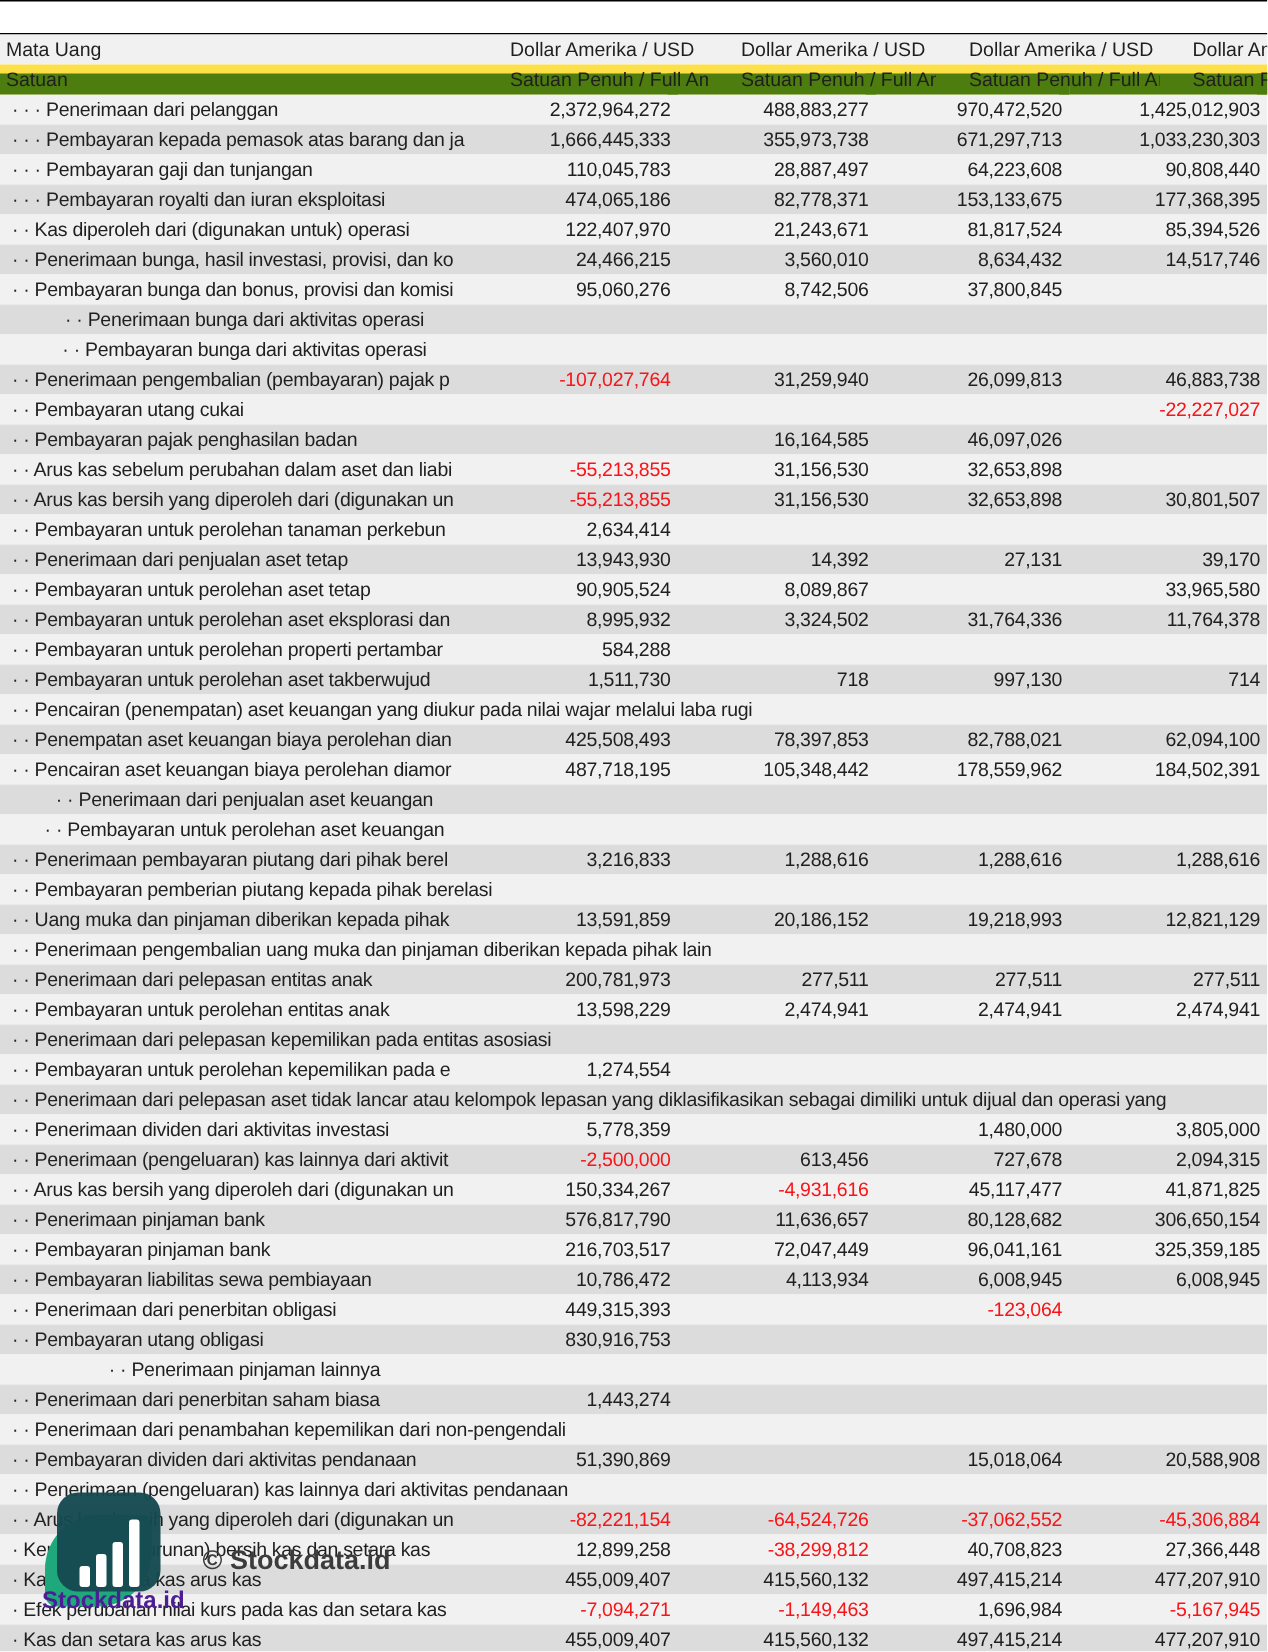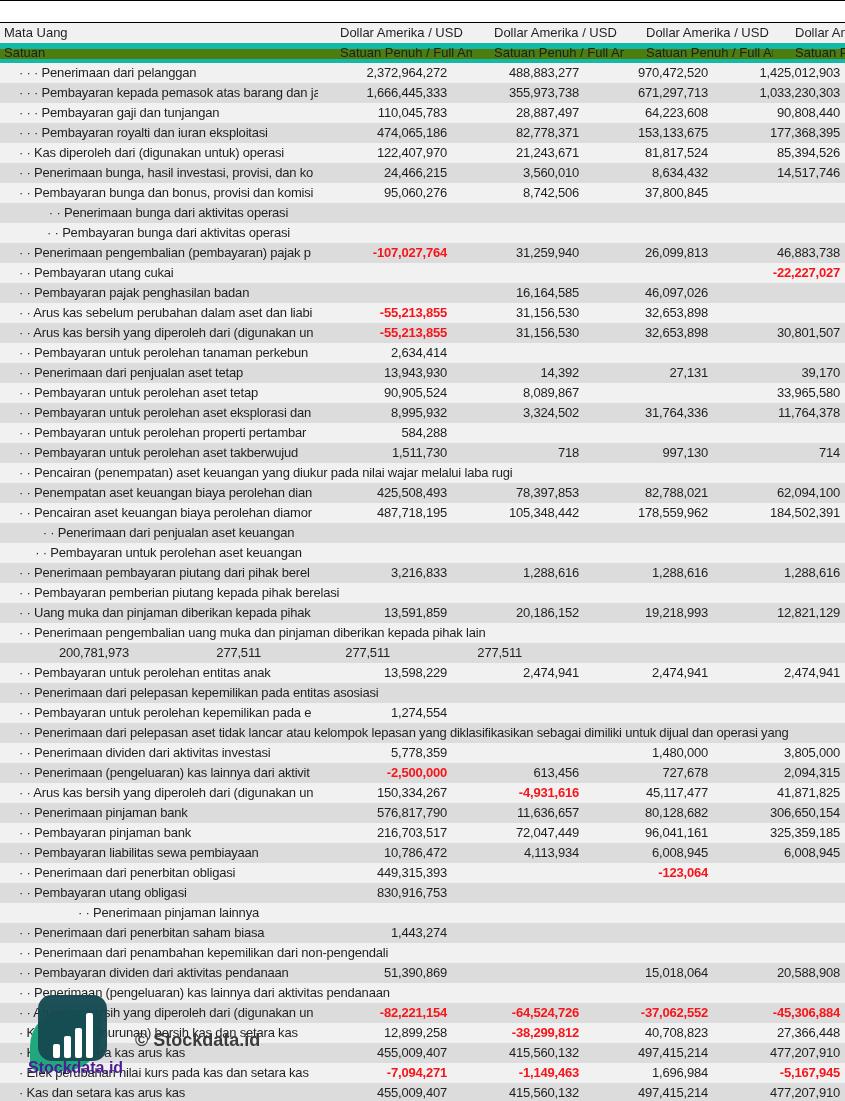--- a/index.html
+++ b/index.html
@@ -13,45 +13,45 @@
   }
   
   .header-row{
     display:flex;height:23px;box-sizing:border-box;
     border-top:1px solid #000;border-bottom:1px solid #000;
     background:#fff;font-weight:bold;font-size:14px;
   }
   .header-cell{
     box-sizing:border-box;flex:none;
     display:flex;align-items:center;justify-content:center;
-    border:5px solid #4d7c0f;white-space:nowrap;overflow:hidden;margin-top:48px;
+    border:7px solid #4d7c0f;white-space:nowrap;overflow:hidden;margin-top:48px;
   }
   .header-cell + .header-cell{border-left:none;}
   
   .w0{width:318px}.w1{width:134px}.w2{width:132px}.w3{width:129px}.w4{width:132px}
   
   .meta-row{display:flex;height:20px;line-height:20px;}
   .meta-row.light{background:#f1f1f1}
-  .meta-row.dark{background:#14b8a6}
+  .meta-row.dark{background:#fde047}
   .meta-label{flex:none;width:318px;box-sizing:border-box;padding-left:4px;white-space:nowrap;overflow:hidden;}
   .meta-val{flex:none;box-sizing:border-box;padding-left:2px;white-space:nowrap;overflow:hidden;margin-left:20px;}
   
   #rows .row{display:flex;height:20px;line-height:20px;}
   #rows .row:nth-child(odd){background:#f1f1f1}
   #rows .row:nth-child(even){background:#dcdcdc}
   .lab{
-    flex:none;width:318px;box-sizing:border-box;padding-left:19px;
+    flex:none;width:318px;box-sizing:border-box;padding-left:8px;
     white-space:nowrap;overflow:hidden;letter-spacing:-0.2px;
   }
   .lab.spill{overflow:visible;position:relative;z-index:1;text-align:center;}
   .val{
     flex:none;box-sizing:border-box;text-align:right;padding-right:5px;
     white-space:nowrap;letter-spacing:-0.2px;
   }
-  .val.neg{color:#f81418;font-weight:bold;}
+  .val.neg{color:#f81418;}
   
   .wm-logo{position:absolute;left:30px;top:995px;width:80px;height:80px;z-index:5;}
   .wm-leaf{
     position:absolute;left:0;top:15px;width:71px;height:61px;
     background:#1fa87c;border-radius:36px 8px 36px 8px;
   }
   .wm-square{
     position:absolute;left:8px;top:0;width:69px;height:66px;
     background:#154950;border-radius:14px;opacity:.96;
   }
@@ -295,20 +295,21 @@
         <div class="val w4">12,821,129</div>
       </div>
       <div class="row">
         <div class="lab spill">· · Penerimaan pengembalian uang muka dan pinjaman diberikan kepada pihak lain</div>
         <div class="val w1"></div>
         <div class="val w2"></div>
         <div class="val w3"></div>
         <div class="val w4"></div>
       </div>
       <div class="row">
+        <div class="lab">· · Penerimaan dari pelepasan entitas anak</div>
         <div class="val w1">200,781,973</div>
         <div class="val w2">277,511</div>
         <div class="val w3">277,511</div>
         <div class="val w4">277,511</div>
       </div>
       <div class="row">
         <div class="lab">· · Pembayaran untuk perolehan entitas anak</div>
         <div class="val w1">13,598,229</div>
         <div class="val w2">2,474,941</div>
         <div class="val w3">2,474,941</div>

